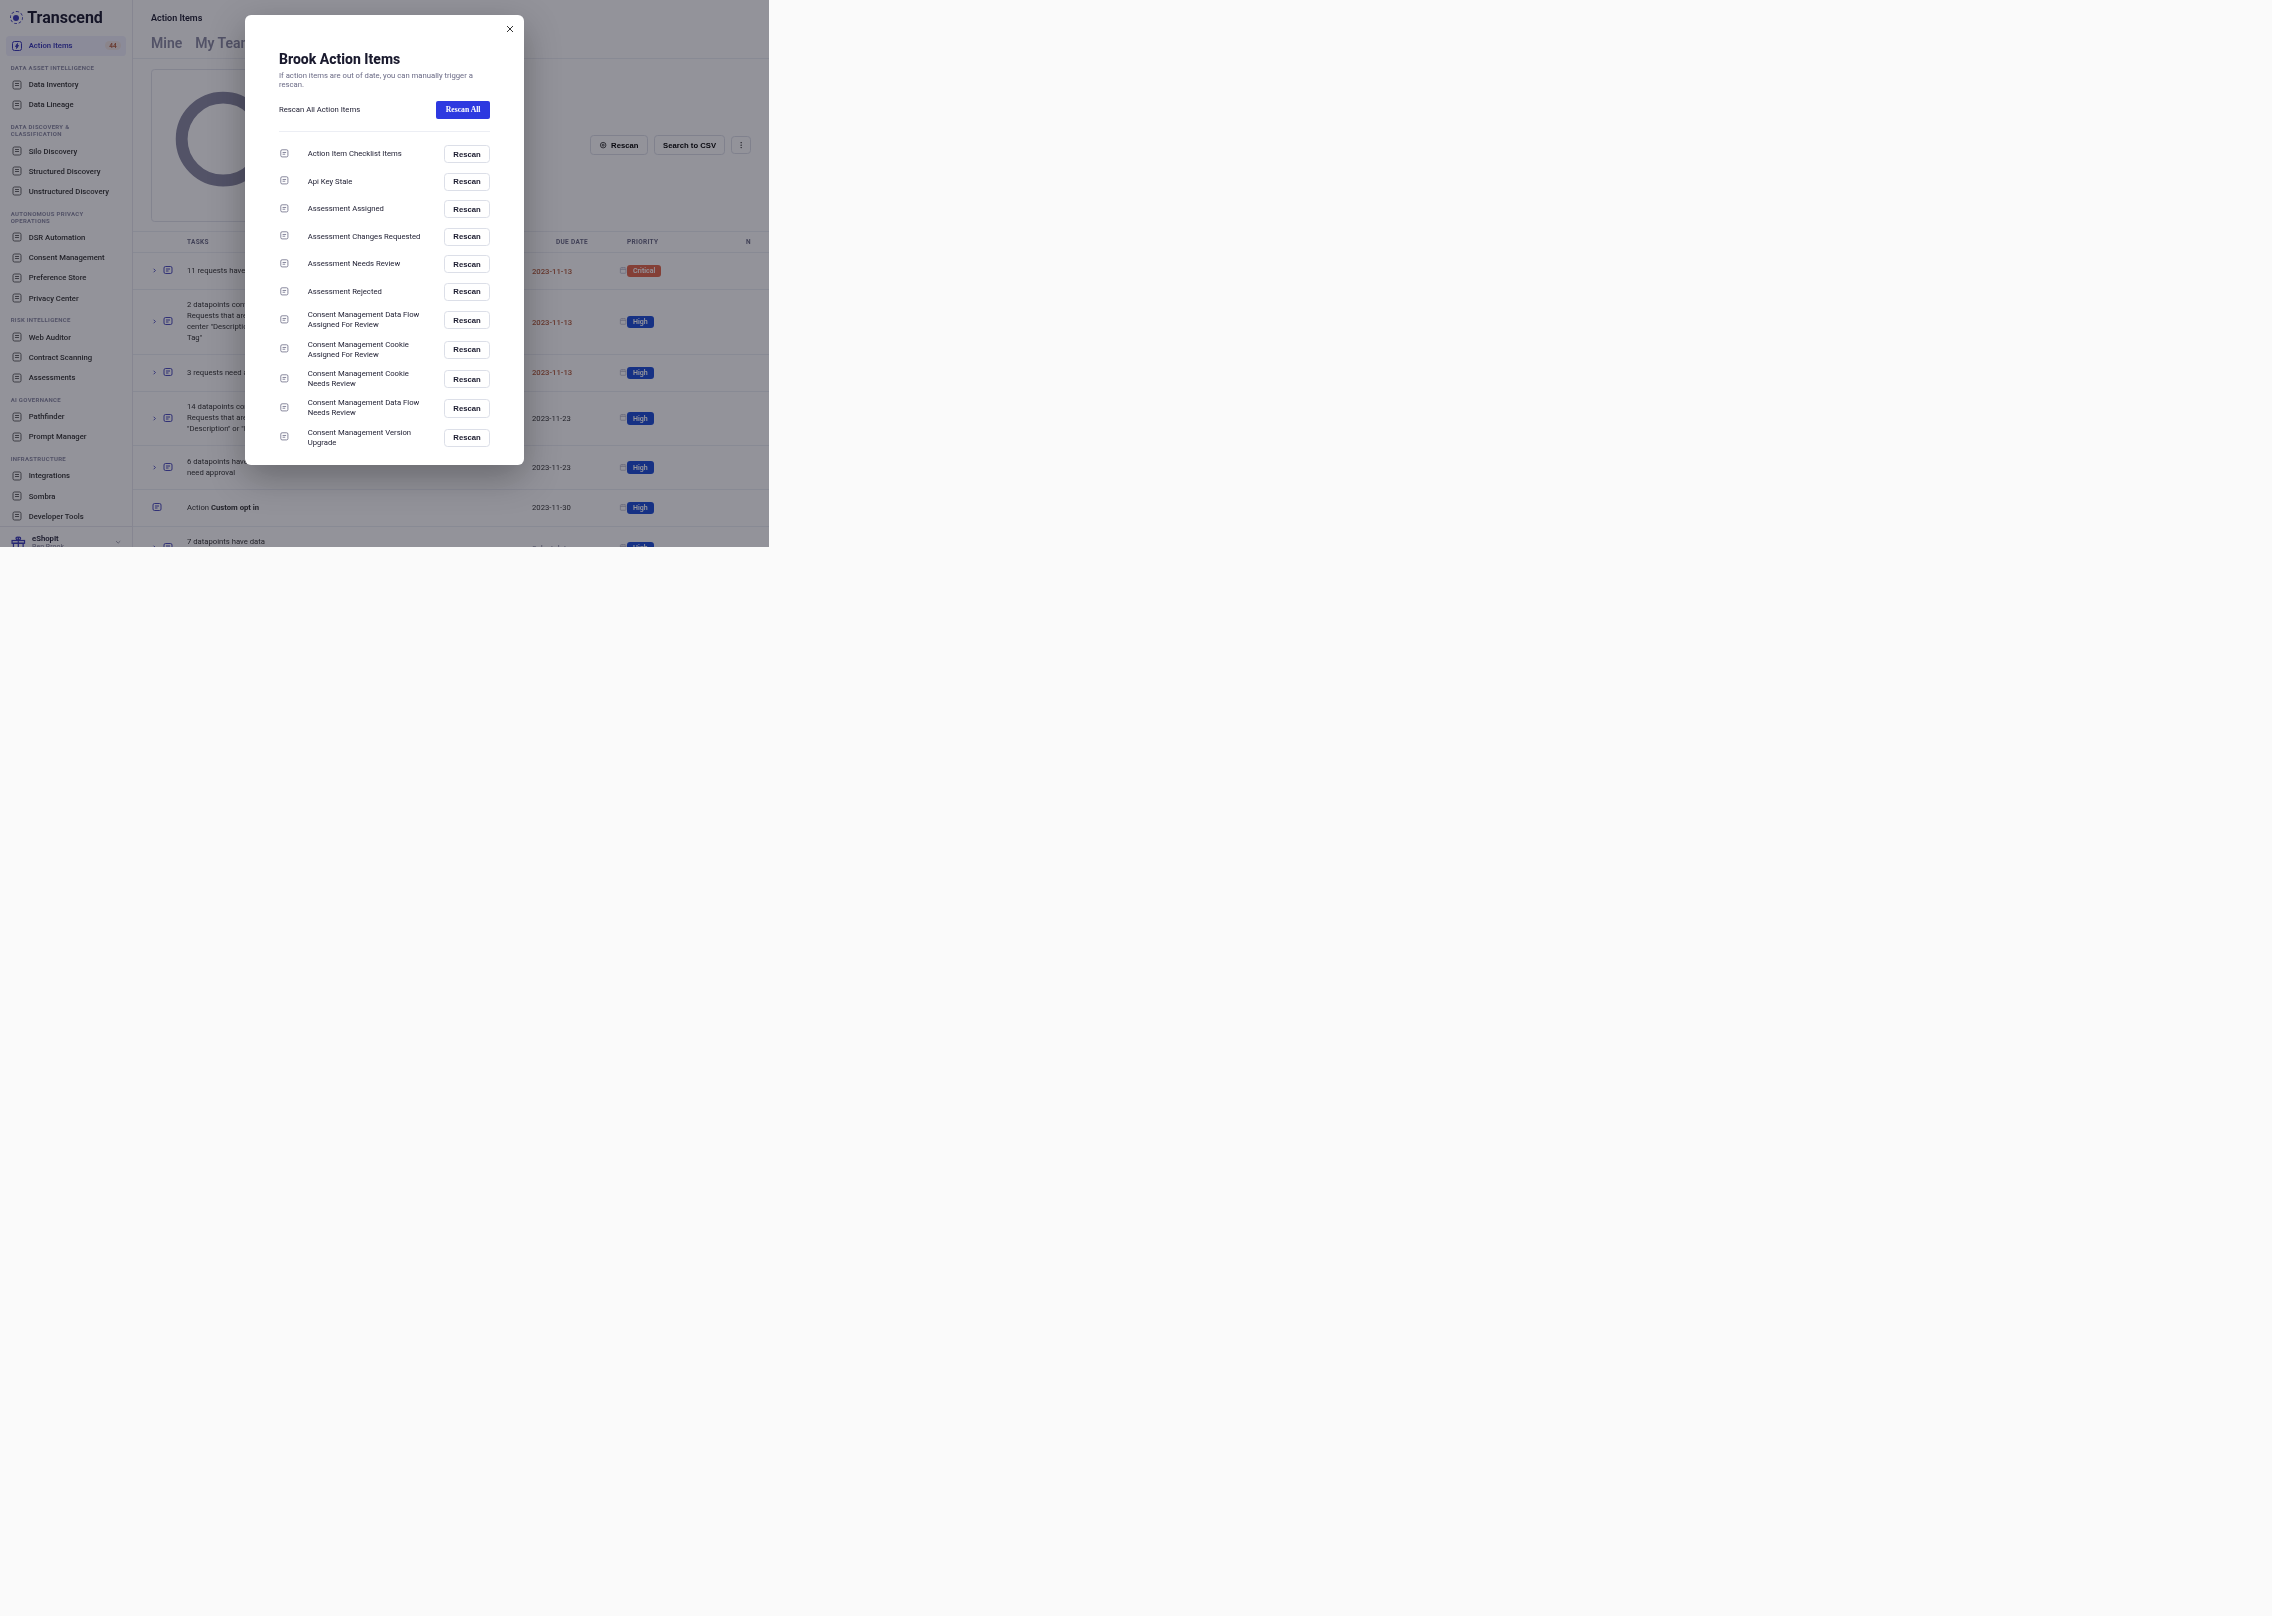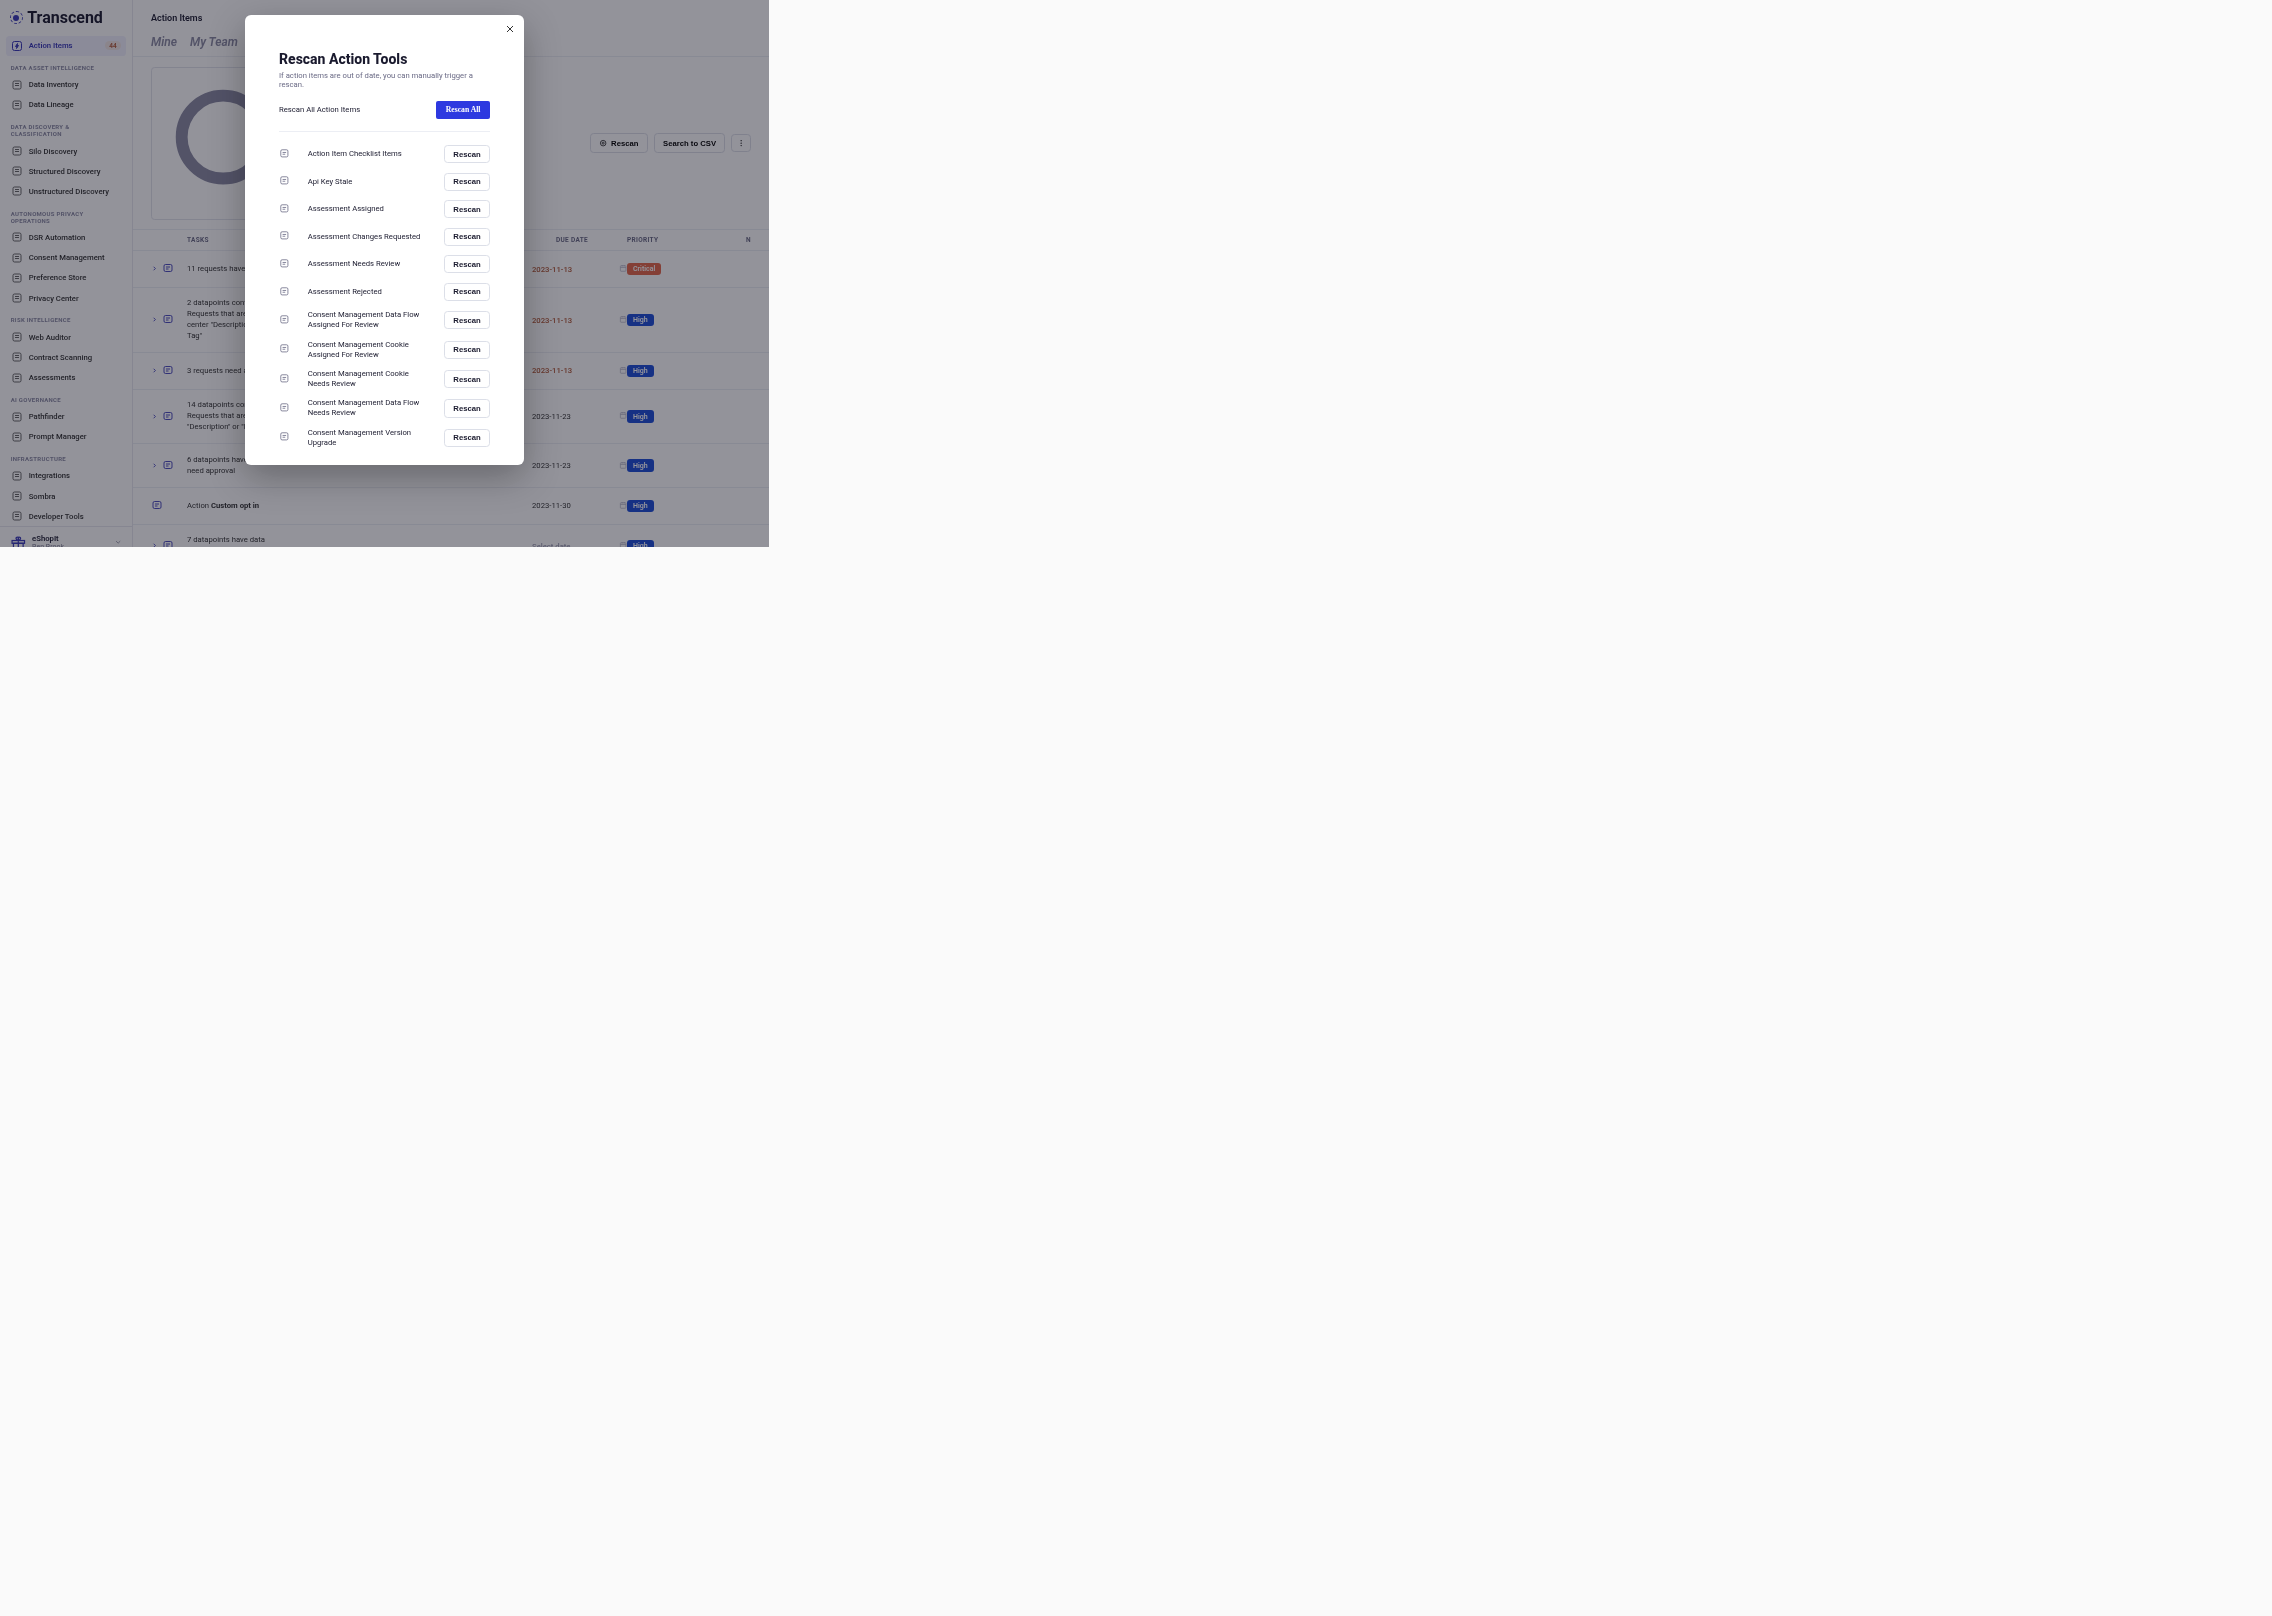--- a/index.html
+++ b/index.html
@@ -51,21 +51,21 @@
 .gift-icon { width: 16.6px; height: 16.6px; color: #3a3ab8; }
 .user-block { flex: 1; }
 .user-org { font-size: 7.7px; font-weight: 600; }
 .user-name { font-size: 7px; color: #7a7a90; }
 .chevron { color: #7a7a90; }
 
 .main { flex: 1; background: #fff; display: flex; flex-direction: column; overflow: hidden; }
 .page-header { padding: 13px 18px 0 18px; }
 .page-title { font-size: 9px; font-weight: 600; }
 .tabs { display: flex; gap: 13px; margin-top: 12px; }
-.tab { font-size: 12px; font-weight: 600; color: #8a8aa3; padding-bottom: 6px; cursor: pointer; font-style: italic; }
+.tab { font-size: 14px; font-weight: 600; color: #8a8aa3; padding-bottom: 6px; cursor: pointer; }
 .tab.active { color: #3333d1; border-bottom: 1.8px solid #3333d1; }
 .toolbar-row { display: flex; align-items: center; gap: 6px; padding: 9.5px 18px; border-top: 0.6px solid #eceef4; }
 .filter-input {
   flex: 1; max-width: 391px;
   border: 0.6px solid #e2e4ec; border-radius: 3.6px;
   padding: 4.7px 6px; display: flex; align-items: center; gap: 4.7px;
   color: #8a8aa3; font-size: 7.7px;
 }
 .btn {
   border: 0.6px solid #dcdfe8; background: #fff; border-radius: 3.6px;
@@ -585,21 +585,21 @@
 
 <div class="overlay">
   <div class="modal">
     <div class="modal-close">
       <svg width="12" height="12" viewBox="0 0 24 24" stroke="currentColor" stroke-width="2" fill="none">
           <line x1="6" y1="6" x2="18" y2="18"></line>
           <line x1="6" y1="18" x2="18" y2="6"></line>
         </svg>
     </div>
     <div class="modal-body">
-      <div class="modal-title">Rescan Action Tools</div>
+      <div class="modal-title">Brook Action Items</div>
       <div class="modal-sub">If action items are out of date, you can manually trigger a rescan.</div>
       <div class="rescan-all-row">
         <div class="rescan-all-label">Rescan All Action Items</div>
         <button class="btn-primary">Rescan All</button>
       </div>
       <div class="rescan-list" id="rescan-list">
           <div class="rescan-row">
             <span class="r-icon"><svg width="9.5" height="9.5" viewBox="0 0 24 24" fill="none" stroke="currentColor" stroke-width="1.8">
                 <rect x="4" y="4" width="16" height="16" rx="3"></rect>
                 <line x1="8" y1="10" x2="16" y2="10"></line>

